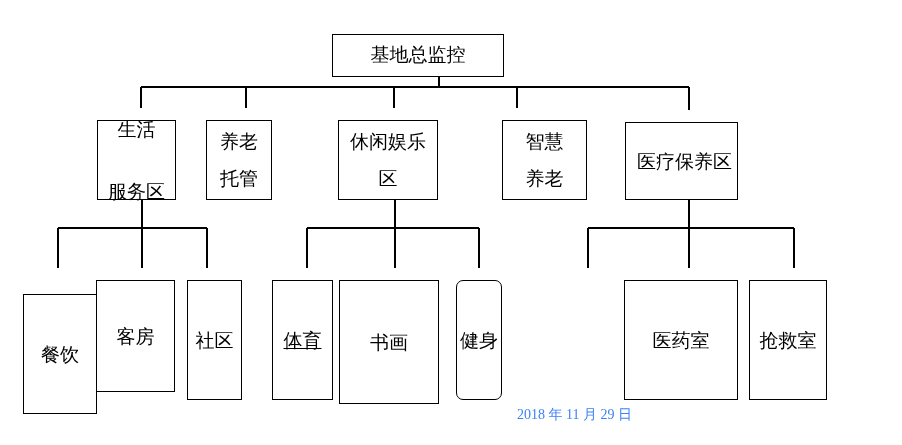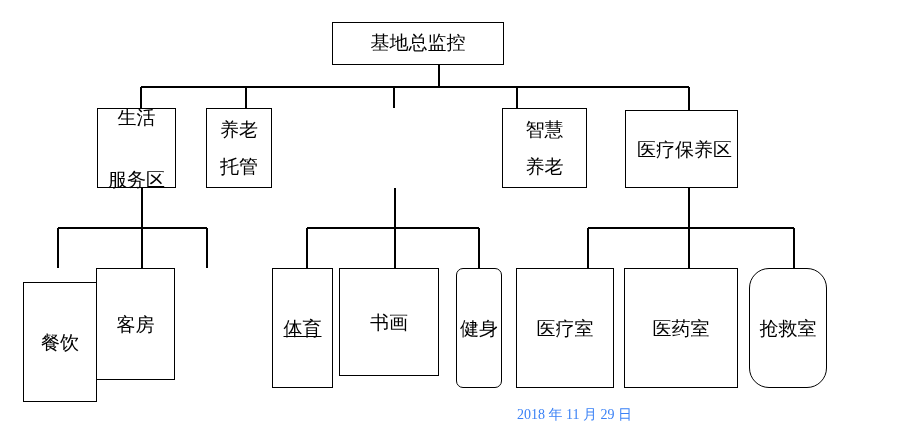--- a/index.html
+++ b/index.html
@@ -31,20 +31,21 @@
     box-sizing: border-box;
     border: 1.5px solid #000000;
     background: #ffffff;
     display: flex;
     flex-direction: column;
     align-items: center;
     justify-content: center;
     text-align: center;
     font-size: 19px;
     color: #000000;
+    margin-top: 12px;
   }
   .node .line {
     line-height: 37px;
     white-space: nowrap;
   }
   .root-node .line {
     line-height: 1.2;
   }
   .date-caption {
     position: absolute;
@@ -97,58 +98,62 @@
   <div class="node" style="left:97px; top:108px; width:79px; height:80px;gap:25px;">
     <div class="line">生活</div>
     <div class="line">服务区</div>
   </div>
 
   <div class="node" style="left:206px; top:108px; width:66px; height:80px;">
     <div class="line">养老</div>
     <div class="line">托管</div>
   </div>
 
+  <div class="node" style="left:338px; top:108px; width:100px; height:80px;">
+    <div class="line">休闲娱乐</div>
+    <div class="line">区</div>
+  </div>
 
   <div class="node" style="left:502px; top:108px; width:85px; height:80px;">
     <div class="line">智慧</div>
     <div class="line">养老</div>
   </div>
 
   <div class="node" style="left:625px; top:110px; width:113px; height:78px;padding-left:6px;">
     <div class="line">医疗保养区</div>
   </div>
 
   <div class="node" style="left:23px; top:282px; width:74px; height:120px;">
     <div class="line">餐饮</div>
   </div>
 
   <div class="node" style="left:96px; top:268px; width:79px; height:112px;">
     <div class="line">客房</div>
   </div>
 
+  <div class="node" style="left:187px; top:268px; width:55px; height:120px;">
+    <div class="line">社区</div>
+  </div>
 
   <div class="node" style="left:272px; top:268px; width:61px; height:120px;text-decoration:underline;">
     <div class="line">体育</div>
   </div>
 
-  <div class="node" style="left:339px; top:268px; width:100px; height:108px;">
+  <div class="node" style="left:339px; top:268px; width:100px; height:124px;">
     <div class="line">书画</div>
   </div>
 
   <div class="node" style="left:456px; top:268px; width:46px; height:120px;border-radius:7px;">
     <div class="line">健身</div>
   </div>
 
-  <div class="node" style="left:516px; top:268px; width:98px; height:120px;">
-    <div class="line">医疗室</div>
-  </div>
 
   <div class="node" style="left:624px; top:268px; width:114px; height:120px;">
     <div class="line">医药室</div>
   </div>
 
-  <div class="node" style="left:749px; top:268px; width:78px; height:120px;border-radius:20px;">
+  <div class="node" style="left:749px; top:268px; width:78px; height:120px;">
     <div class="line">抢救室</div>
   </div>
 
   <div class="date-caption">2018 年 11 月 29 日</div>
 
 </div>
 
 </body></html>

